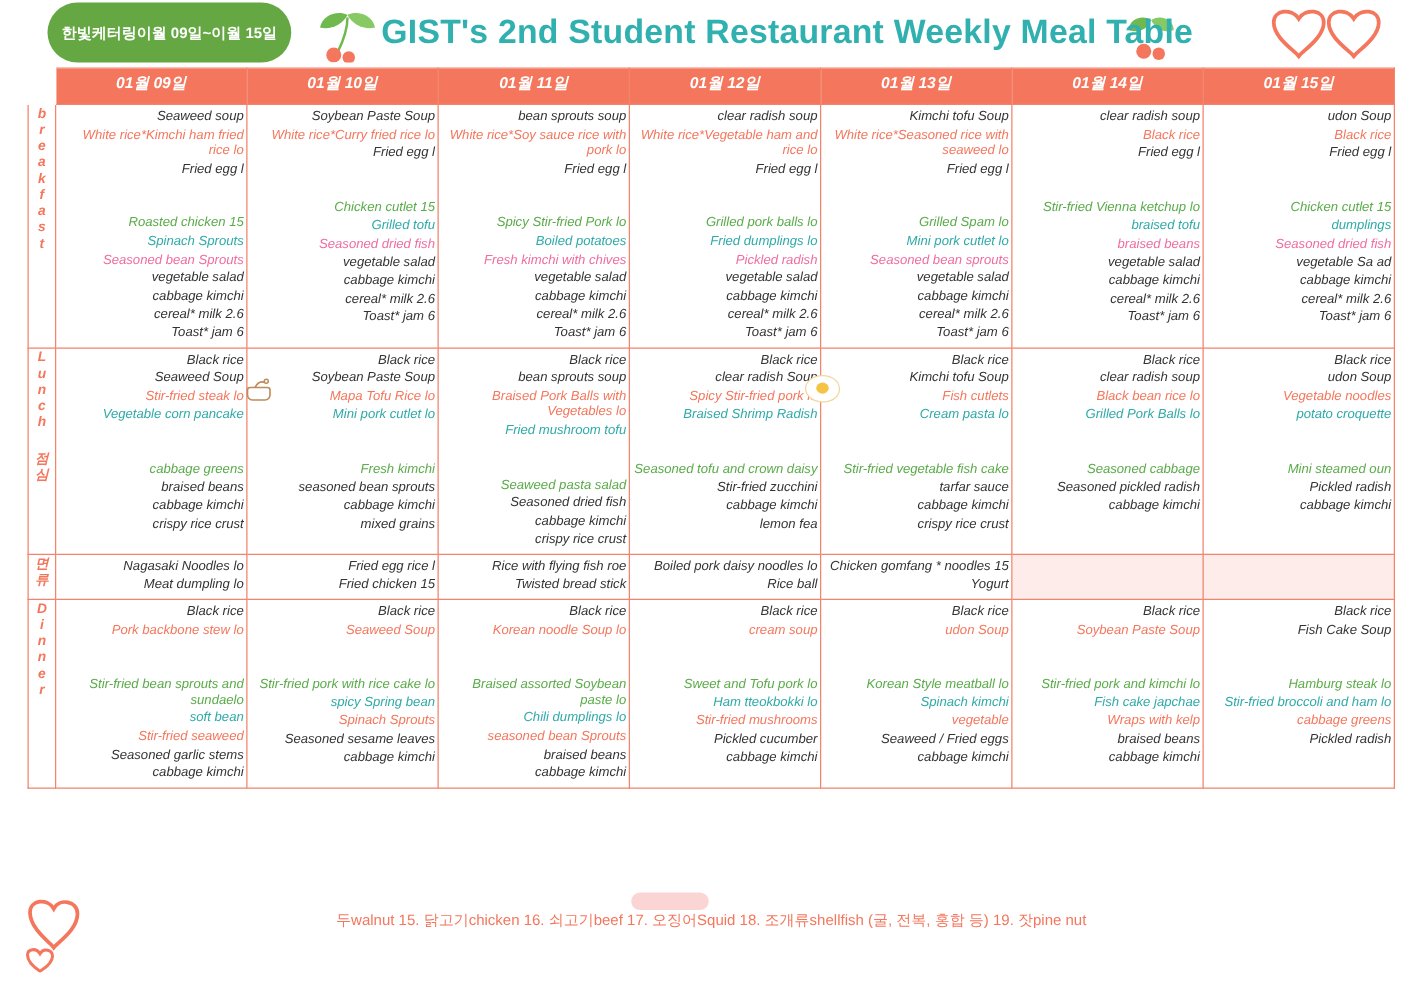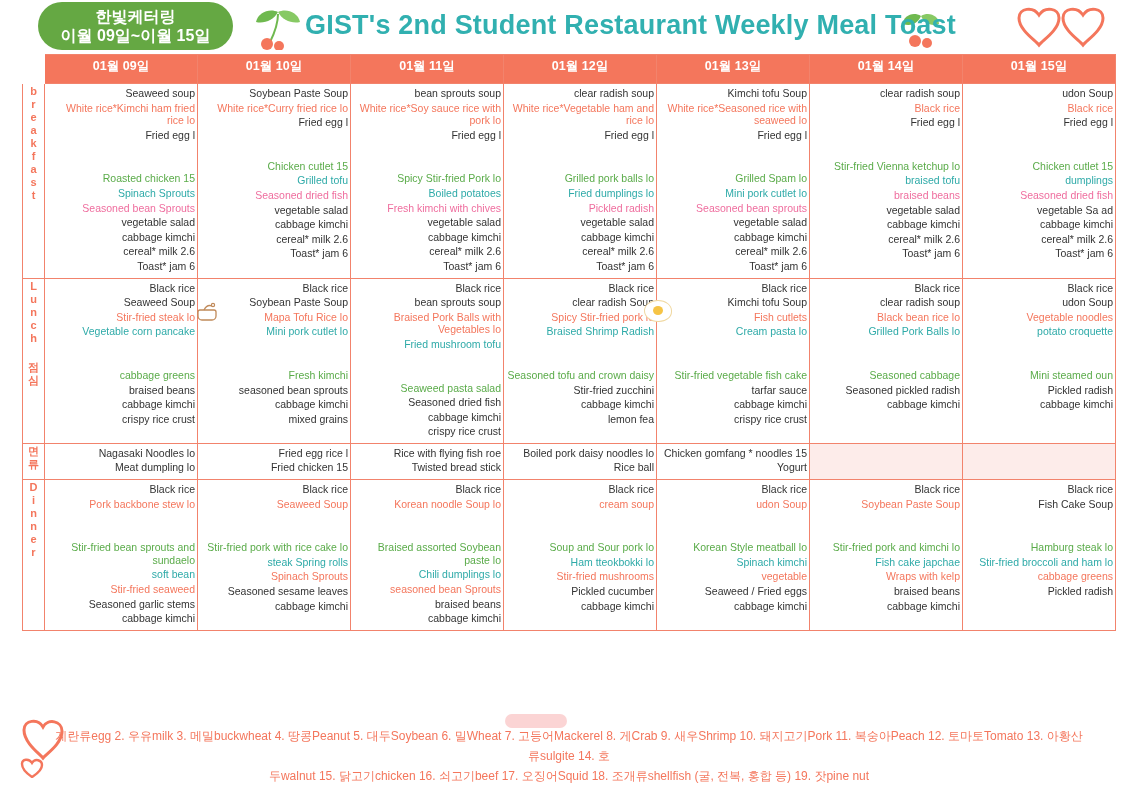--- a/index.html
+++ b/index.html
@@ -13,22 +13,22 @@
   }
   .page{position:relative;width:1123px;height:794px;box-sizing:border-box;}
 
   
   .header{
     position:relative;height:52px;
   }
   .badge{
     position:absolute;left:38px;top:2px;width:195px;height:48px;
     background:#65a843;border-radius:26px;
-    display:flex;flex-direction:column;align-items:center;justify-content:center;
-    color:#ffffff;font-size:16px;line-height:19px;font-weight:bold;
+    display:flex;flex-direction:row;align-items:center;justify-content:center;
+    color:#ffffff;font-size:12px;line-height:19px;font-weight:bold;
   }
   .title{
     position:absolute;left:305px;top:10px;
     font-size:27px;color:#31b0b0;font-weight:bold;
     letter-spacing:0.2px;
     font-family:"Liberation Sans", sans-serif;
   }
   .deco-leaf{position:absolute;}
   .heart-logo{
     position:absolute;right:10px;top:4px;width:100px;height:44px;
@@ -37,20 +37,21 @@
   
   table.meal{
     position:absolute;left:22px;top:54px;
     border-collapse:collapse;
     width:1094px;
     table-layout:fixed;
   }
   table.meal td,table.meal th{
     border:1px solid #f2836c;
     vertical-align:top;
+    font-style:italic;
   }
   th.dcell{
     background:#f4765c;color:#ffffff;font-size:12.5px;font-weight:bold;
     height:22px;text-align:center;padding:3px 0;
   }
   td.side{
     width:20px;background:#ffffff;text-align:center;
     color:#f4765c;font-size:11px;font-weight:bold;
     letter-spacing:0px;line-height:13px;
   }
@@ -108,21 +109,21 @@
       <circle cx="19" cy="38" r="6" fill="#f4765c"></circle>
       <circle cx="31" cy="40" r="5" fill="#f4765c"></circle>
     </svg>
     <svg class="deco-leaf" style="left:895px;top:8px;" width="52" height="42" viewBox="0 0 52 42">
       <path d="M26 8 C18 3 8 8 8 16 C16 19 23 15 26 8 Z" fill="#6fb94f"></path>
       <path d="M26 8 C34 3 44 8 44 16 C36 19 29 15 26 8 Z" fill="#87c964"></path>
       <circle cx="20" cy="33" r="6" fill="#f4765c"></circle>
       <circle cx="32" cy="35" r="5" fill="#f4765c"></circle>
     </svg>
 
-    <div class="title">GIST's 2nd Student Restaurant Weekly Meal Toast</div>
+    <div class="title">GIST's 2nd Student Restaurant Weekly Meal Table</div>
 
     <svg class="heart-logo" viewBox="0 0 100 44">
       <path d="M6 14 C6 4 20 2 26 11 C32 2 46 4 46 14 C46 26 30 36 26 41 C22 36 6 26 6 14 Z" fill="none" stroke="#f4765c" stroke-width="3"></path>
       <path d="M50 14 C50 4 64 2 70 11 C76 2 90 4 90 14 C90 26 74 36 70 41 C66 36 50 26 50 14 Z" fill="none" stroke="#f4765c" stroke-width="3"></path>
     </svg>
   </div>
 
   <table class="meal">
     <colgroup>
       <col style="width:22px">
@@ -367,38 +368,38 @@
             <div class="item c-green">Stir-fried bean sprouts and sundaelo</div>
             <div class="item c-teal">soft bean</div>
             <div class="item c-red">Stir-fried seaweed</div>
             <div class="item c-dark">Seasoned garlic stems</div>
             <div class="item c-dark">cabbage kimchi</div>
           </td>
           <td class="mcell">
             <div class="item c-dark">Black rice</div>
             <div class="item c-red">Seaweed Soup</div>
             <div class="item c-green">Stir-fried pork with rice cake lo</div>
-            <div class="item c-teal">steak Spring rolls</div>
+            <div class="item c-teal">spicy Spring bean</div>
             <div class="item c-red">Spinach Sprouts</div>
             <div class="item c-dark">Seasoned sesame leaves</div>
             <div class="item c-dark">cabbage kimchi</div>
           </td>
           <td class="mcell">
             <div class="item c-dark">Black rice</div>
             <div class="item c-red">Korean noodle Soup lo</div>
             <div class="item c-green">Braised assorted Soybean paste lo</div>
             <div class="item c-teal">Chili dumplings lo</div>
             <div class="item c-red">seasoned bean Sprouts</div>
             <div class="item c-dark">braised beans</div>
             <div class="item c-dark">cabbage kimchi</div>
           </td>
           <td class="mcell">
             <div class="item c-dark">Black rice</div>
             <div class="item c-red">cream soup</div>
-            <div class="item c-green">Soup and Sour pork lo</div>
+            <div class="item c-green">Sweet and Tofu pork lo</div>
             <div class="item c-teal">Ham tteokbokki lo</div>
             <div class="item c-red">Stir-fried mushrooms</div>
             <div class="item c-dark">Pickled cucumber</div>
             <div class="item c-dark">cabbage kimchi</div>
           </td>
           <td class="mcell">
             <div class="item c-dark">Black rice</div>
             <div class="item c-red">udon Soup</div>
             <div class="item c-green">Korean Style meatball lo</div>
             <div class="item c-teal">Spinach kimchi</div>
@@ -435,16 +436,15 @@
   </svg>
   <div class="egg"></div>
 
   <svg class="heart-left" width="48" height="62" viewBox="0 0 48 62">
     <path d="M6 14 C6 4 20 2 25 11 C30 2 44 5 44 15 C44 28 28 38 25 42 C22 38 6 27 6 14 Z" fill="none" stroke="#f4765c" stroke-width="3"></path>
     <path d="M4 48 C4 43 11 42 14 47 C17 42 24 44 24 49 C24 55 17 59 14 61 C11 59 4 54 4 48 Z" fill="none" stroke="#f4765c" stroke-width="2.4"></path>
   </svg>
   <div class="note-blob"></div>
 
   <div class="footer">
-    <div>계란류egg 2. 우유milk 3. 메밀buckwheat 4. 땅콩Peanut 5. 대두Soybean 6. 밀Wheat 7. 고등어Mackerel 8. 게Crab 9. 새우Shrimp 10. 돼지고기Pork 11. 복숭아Peach 12. 토마토Tomato 13. 아황산류sulgite 14. 호</div>
     <div>두walnut 15. 닭고기chicken 16. 쇠고기beef 17. 오징어Squid 18. 조개류shellfish (굴, 전복, 홍합 등) 19. 잣pine nut</div>
   </div>
 </div>
 
 </body></html>

